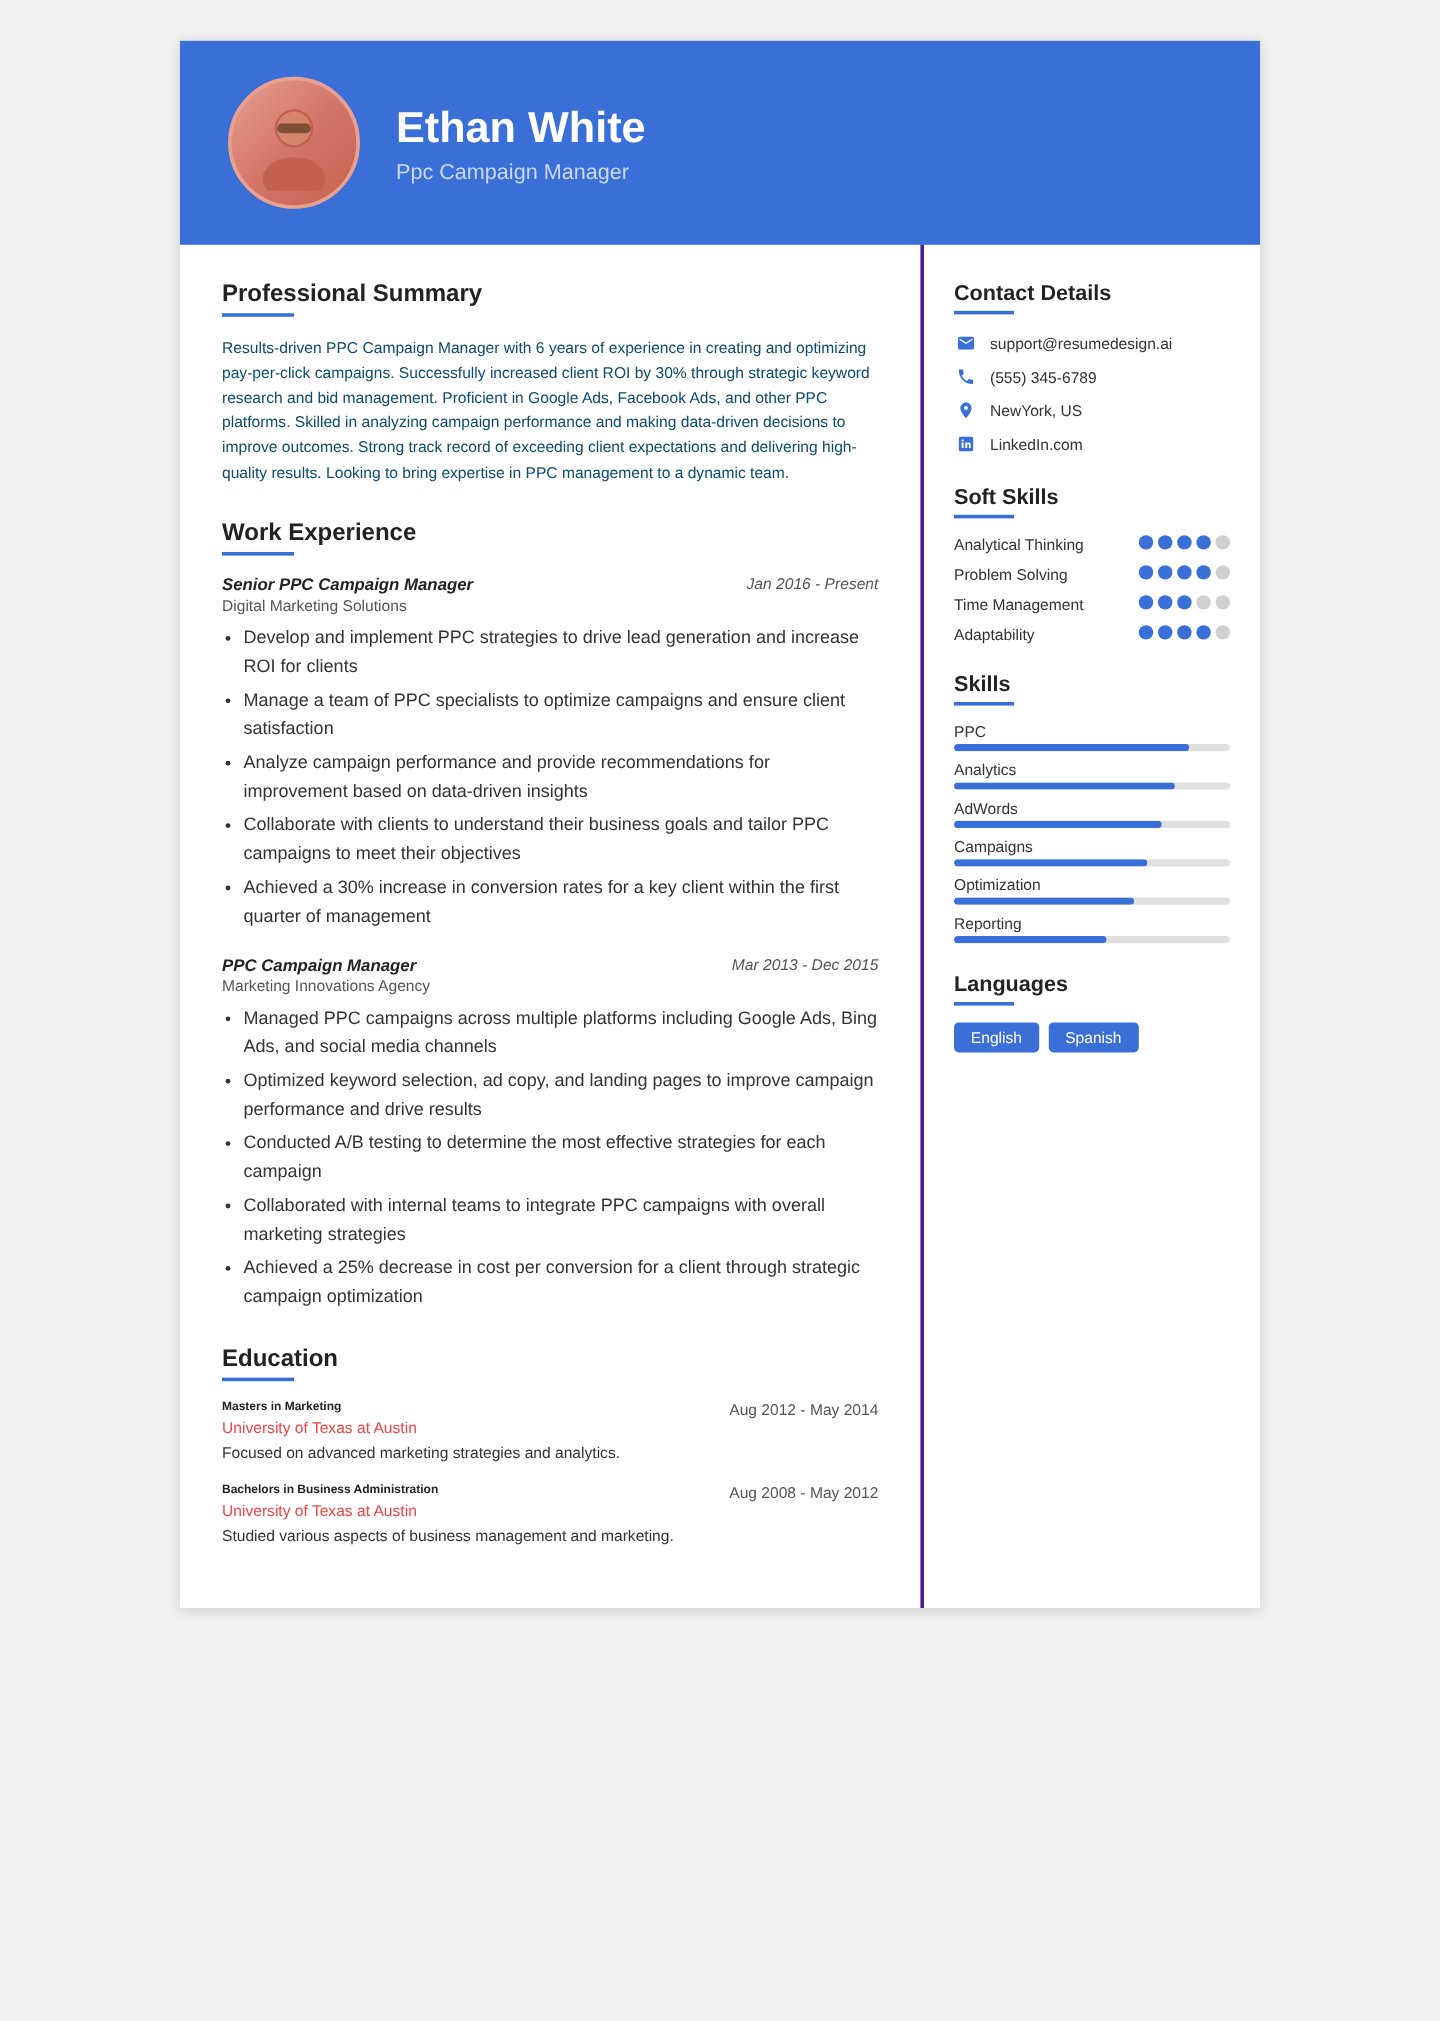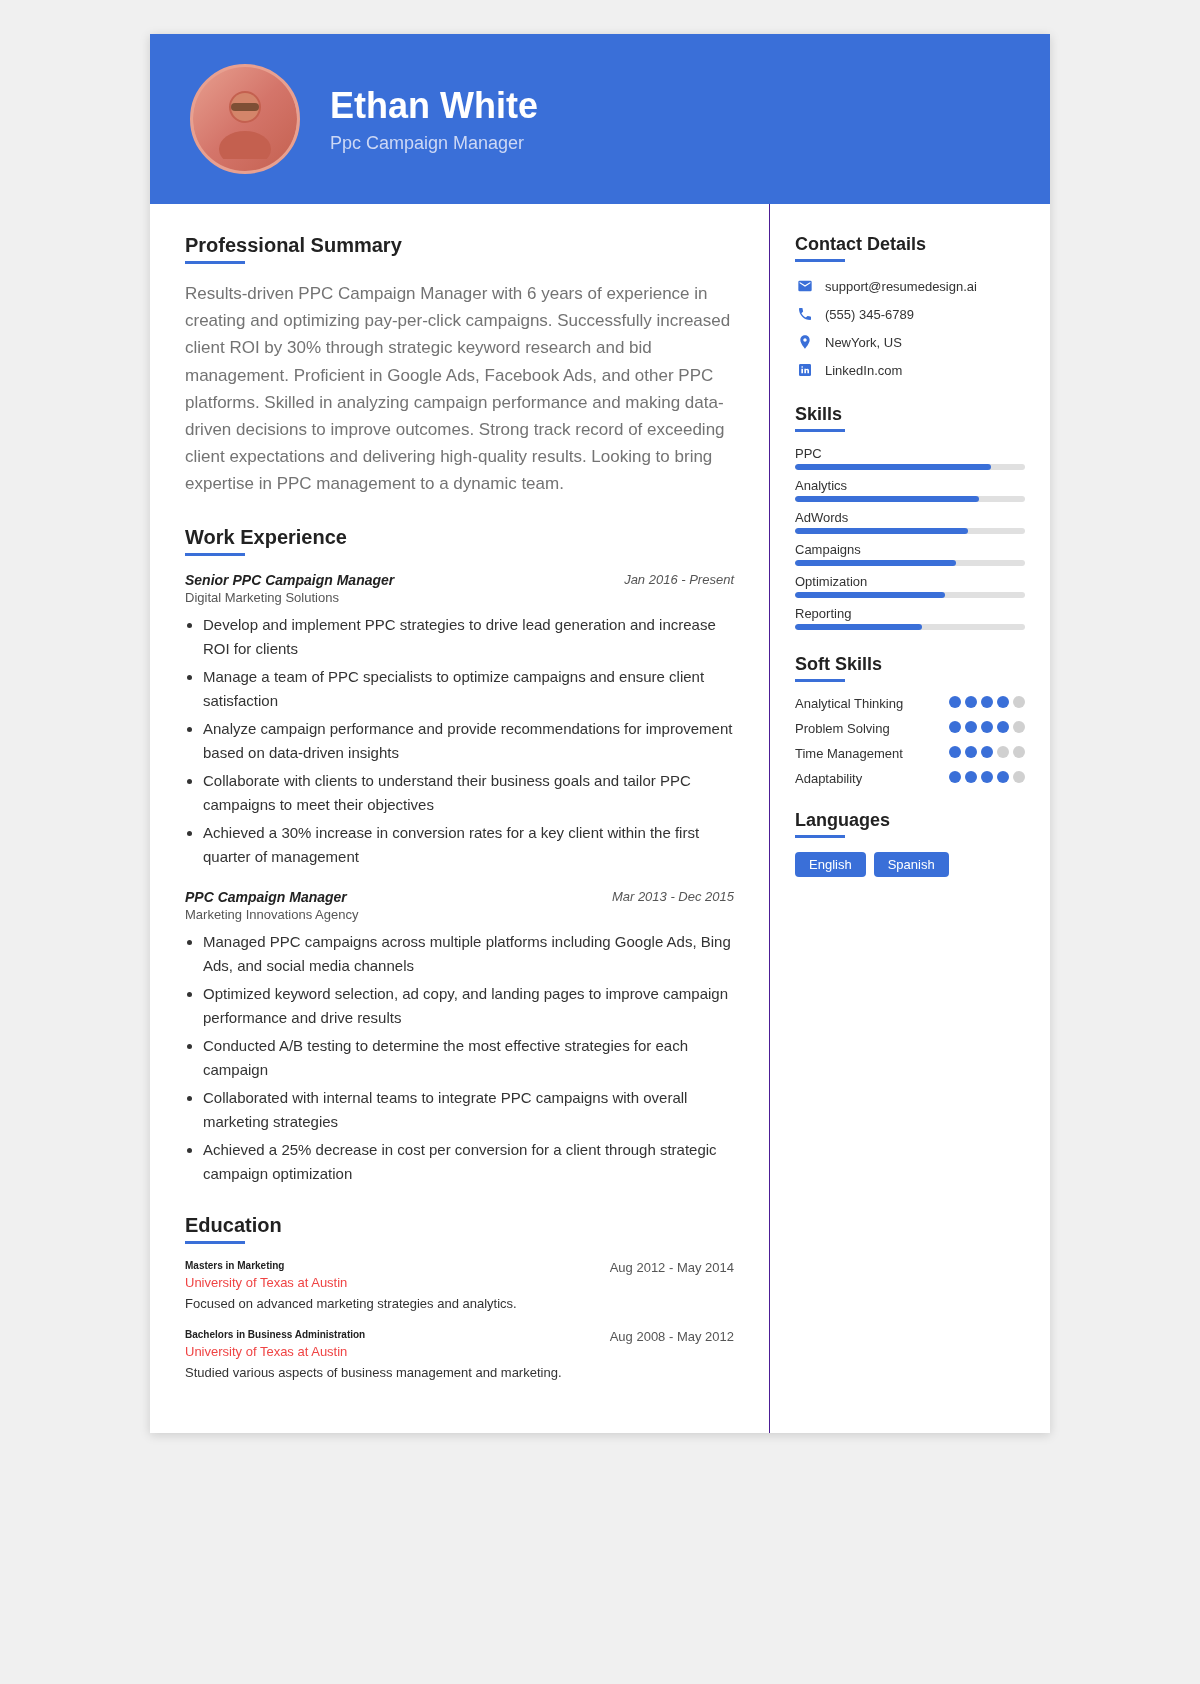--- a/index.html
+++ b/index.html
@@ -63,21 +63,21 @@
       color: #cdd8f5;
     }
     
     .content {
       display: flex;
       align-items: flex-start;
     }
     .left-column {
       flex: 1;
       padding: 30px 35px;
-      border-right: 1px solid #4c1d95;
+      border-right: 3px solid #4c1d95;
     }
     .right-column {
       width: 280px;
       padding: 30px 25px;
       flex-shrink: 0;
     }
     
     .section-title {
       font-size: 20px;
       font-weight: bold;
@@ -86,23 +86,23 @@
     }
     .section-underline {
       height: 3px;
       background: #3a6fd8;
       width: 60px;
       margin-bottom: 16px;
     }
     
     .summary-section { margin-bottom: 28px; }
     .summary-text {
-      font-size: 17px;
+      font-size: 13px;
       line-height: 1.6;
-      color: #737373;
+      color: #0c4a6e;
     }
     
     .work-section { margin-bottom: 28px; }
     .job-entry { margin-bottom: 20px; }
     .job-header {
       display: flex;
       justify-content: space-between;
       align-items: flex-start;
       margin-bottom: 2px;
       font-style: italic;
@@ -383,63 +383,20 @@
                 <svg viewBox="0 0 24 24" xmlns="http://www.w3.org/2000/svg">
                   <path d="M19 3H5a2 2 0 00-2 2v14a2 2 0 002 2h14a2 2 0 002-2V5a2 2 0 00-2-2zM9 17H6.5v-7H9v7zM7.7 8.7c-.8 0-1.3-.5-1.3-1.2s.5-1.2 1.4-1.2 1.3.5 1.3 1.2-.5 1.2-1.4 1.2zM18 17h-2.4v-3.8c0-1-.7-1.3-1-1.3s-1.1.2-1.1 1.3V17H11v-7h2.4v1c.3-.6 1-1 2.2-1 1.4 0 2.4 1 2.4 3.2V17z" fill="#3a6fd8"></path>
                 </svg>
               </span>
       <span>LinkedIn.com</span>
     </div>
           </div>
       </div>
 
       <div class="right-section">
-        <div class="right-section-title">Skills</div>
-        <div class="right-section-underline"></div>
-        <div id="skills-container">
-            <div class="skill-item">
-      <div class="skill-name">PPC</div>
-      <div class="skill-bar-bg">
-        <div class="skill-bar-fill" style="width:85%"></div>
-      </div>
-    </div>
-            <div class="skill-item">
-      <div class="skill-name">Analytics</div>
-      <div class="skill-bar-bg">
-        <div class="skill-bar-fill" style="width:80%"></div>
-      </div>
-    </div>
-            <div class="skill-item">
-      <div class="skill-name">AdWords</div>
-      <div class="skill-bar-bg">
-        <div class="skill-bar-fill" style="width:75%"></div>
-      </div>
-    </div>
-            <div class="skill-item">
-      <div class="skill-name">Campaigns</div>
-      <div class="skill-bar-bg">
-        <div class="skill-bar-fill" style="width:70%"></div>
-      </div>
-    </div>
-            <div class="skill-item">
-      <div class="skill-name">Optimization</div>
-      <div class="skill-bar-bg">
-        <div class="skill-bar-fill" style="width:65%"></div>
-      </div>
-    </div>
-            <div class="skill-item">
-      <div class="skill-name">Reporting</div>
-      <div class="skill-bar-bg">
-        <div class="skill-bar-fill" style="width:55%"></div>
-      </div>
-    </div>
-          </div>
-      </div>
-
-      <div class="right-section">
         <div class="right-section-title">Soft Skills</div>
         <div class="right-section-underline"></div>
         <div id="soft-skills-container">
             <div class="soft-skill-item">
       <div class="soft-skill-name">Analytical Thinking</div>
       <div class="soft-skill-dots">
                 <span class="dot dot-filled"></span>
                 <span class="dot dot-filled"></span>
                 <span class="dot dot-filled"></span>
                 <span class="dot dot-filled"></span>
@@ -473,20 +430,63 @@
                 <span class="dot dot-filled"></span>
                 <span class="dot dot-filled"></span>
                 <span class="dot dot-filled"></span>
                 <span class="dot dot-empty"></span>
               </div>
     </div>
           </div>
       </div>
 
       <div class="right-section">
+        <div class="right-section-title">Skills</div>
+        <div class="right-section-underline"></div>
+        <div id="skills-container">
+            <div class="skill-item">
+      <div class="skill-name">PPC</div>
+      <div class="skill-bar-bg">
+        <div class="skill-bar-fill" style="width:85%"></div>
+      </div>
+    </div>
+            <div class="skill-item">
+      <div class="skill-name">Analytics</div>
+      <div class="skill-bar-bg">
+        <div class="skill-bar-fill" style="width:80%"></div>
+      </div>
+    </div>
+            <div class="skill-item">
+      <div class="skill-name">AdWords</div>
+      <div class="skill-bar-bg">
+        <div class="skill-bar-fill" style="width:75%"></div>
+      </div>
+    </div>
+            <div class="skill-item">
+      <div class="skill-name">Campaigns</div>
+      <div class="skill-bar-bg">
+        <div class="skill-bar-fill" style="width:70%"></div>
+      </div>
+    </div>
+            <div class="skill-item">
+      <div class="skill-name">Optimization</div>
+      <div class="skill-bar-bg">
+        <div class="skill-bar-fill" style="width:65%"></div>
+      </div>
+    </div>
+            <div class="skill-item">
+      <div class="skill-name">Reporting</div>
+      <div class="skill-bar-bg">
+        <div class="skill-bar-fill" style="width:55%"></div>
+      </div>
+    </div>
+          </div>
+      </div>
+
+      <div class="right-section">
         <div class="right-section-title">Languages</div>
         <div class="right-section-underline"></div>
         <div class="lang-badges" id="lang-container">
             <span class="lang-badge">English</span>
             <span class="lang-badge">Spanish</span>
           </div>
       </div>
     </div>
   </div>
 </div>

